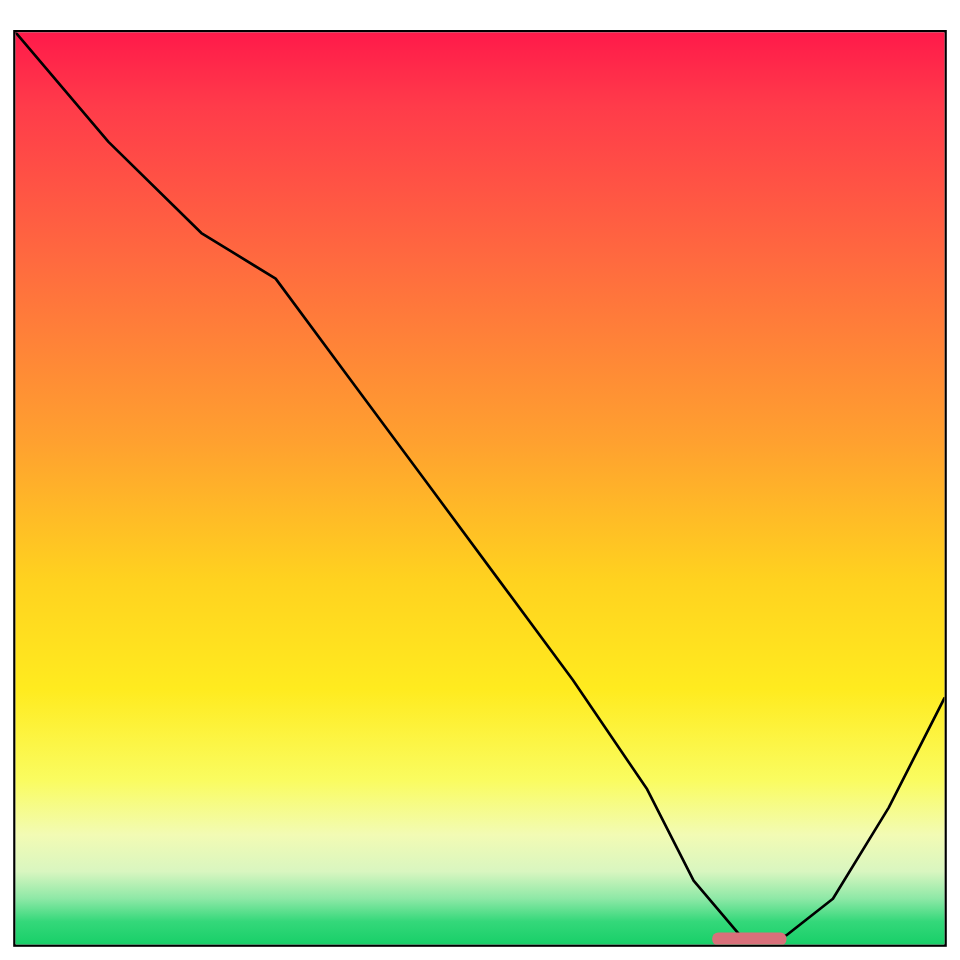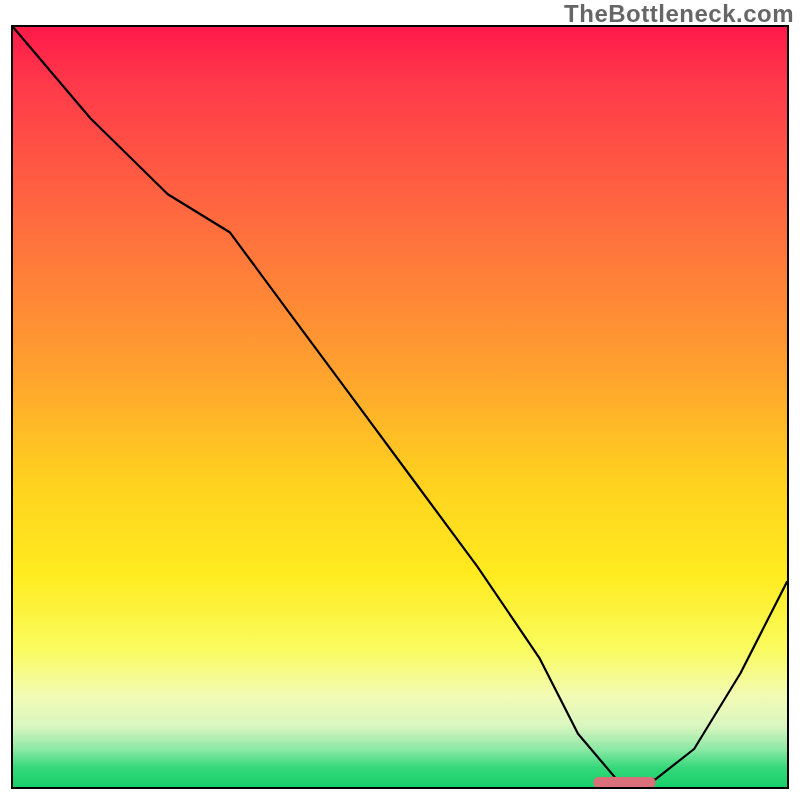--- a/index.html
+++ b/index.html
@@ -73,21 +73,20 @@
   .marker {
     fill: #d9707a;
     stroke: none;
   }
 </style>
 </head>
 <body>
 
 <div class="stage">
 
-  <div class="watermark">TheBottleneck.com</div>
 
   <div class="plot-frame">
     <div class="gradient"></div>
 
     <svg class="curve-svg" viewBox="0 0 774 760" preserveAspectRatio="none">
       <path class="curve" d="M0.0 0.0 L77.4 91.2 L154.8 167.2 L216.7 205.2 L278.6 288.8 L340.6 372.4 L402.5 456.0 L464.4 539.6 L526.3 630.8 L565.0 706.8 L603.7 752.4 L642.4 752.4 L681.1 722.0 L727.6 646.0 L774.0 554.8"></path>
       <rect class="marker" y="750" height="11" rx="5" ry="5" x="580.5" width="61.9"></rect>
     </svg>
   </div>
 

